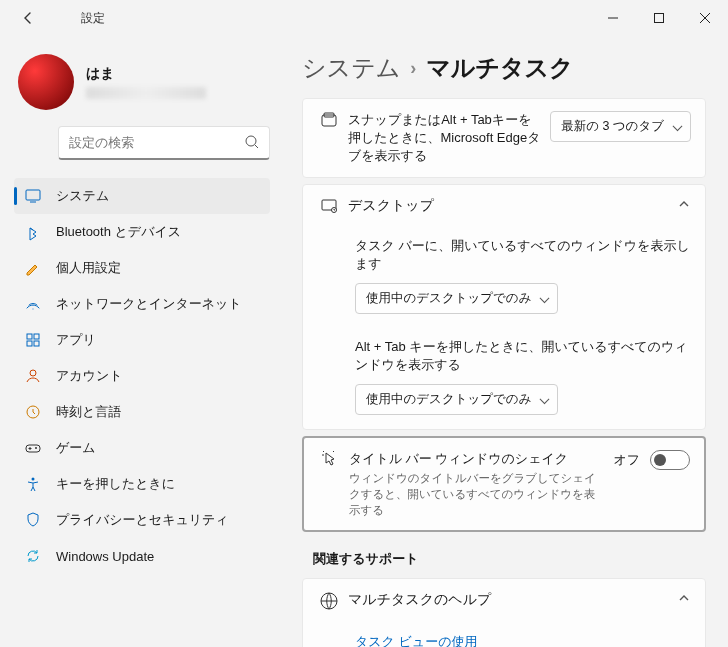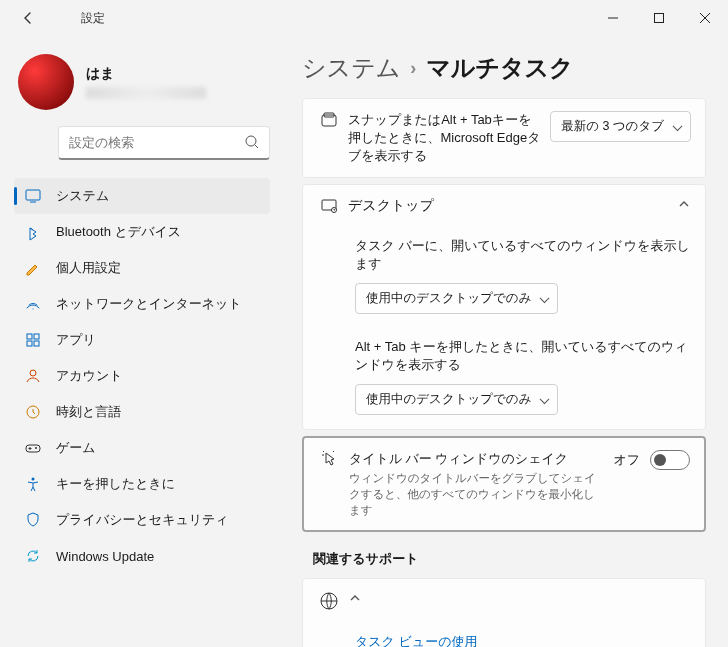--- a/index.html
+++ b/index.html
@@ -237,39 +237,40 @@
     <div class="card hl">
       <div class="row">
         <div class="lead">
             <svg width="18" height="18" viewBox="0 0 18 18">
               <path d="M5 3l8 6-3 1 2 4-2 1-2-4-3 2z" stroke="#333" fill="none"></path>
               <path d="M3 2l-1-1M3 5H1M12 2l1-1" stroke="#333"></path>
             </svg>
           </div>
         <div class="txt">
           <div>タイトル バー ウィンドウのシェイク</div>
-          <div class="sub">ウィンドウのタイトルバーをグラブしてシェイクすると、他のすべてのウィンドウを最小化します</div>
+          <div class="sub">ウィンドウのタイトルバーをグラブしてシェイクすると、開いているすべてのウィンドウを表示する</div>
         </div>
         <div class="tail">
           <span style="font-size:13px">オフ</span>
           <div class="toggle"></div>
         </div>
       </div>
     </div>
 
     <div class="section-lbl">関連するサポート</div>
 
     <div class="card">
       <div class="row">
         <div class="lead">
             <svg width="20" height="20" viewBox="0 0 20 20">
               <circle cx="10" cy="10" r="8" stroke="#333" fill="none"></circle>
               <path d="M2 10h16M10 2c3 4 3 12 0 16M10 2c-3 4-3 12 0 16" stroke="#333" fill="none"></path>
             </svg>
           </div>
+        <div class="txt" style="font-size:14px">マルチタスクのヘルプ</div>
         <div class="tail">
             <svg class="chev-icon" viewBox="0 0 14 14">
               <path d="M3 9l4-4 4 4" stroke="#555" fill="none" stroke-width="1.4"></path>
             </svg>
           </div>
       </div>
       <div class="subctl" style="padding-top:4px">
         <div class="link">タスク ビューの使用</div>
 
       </div>

